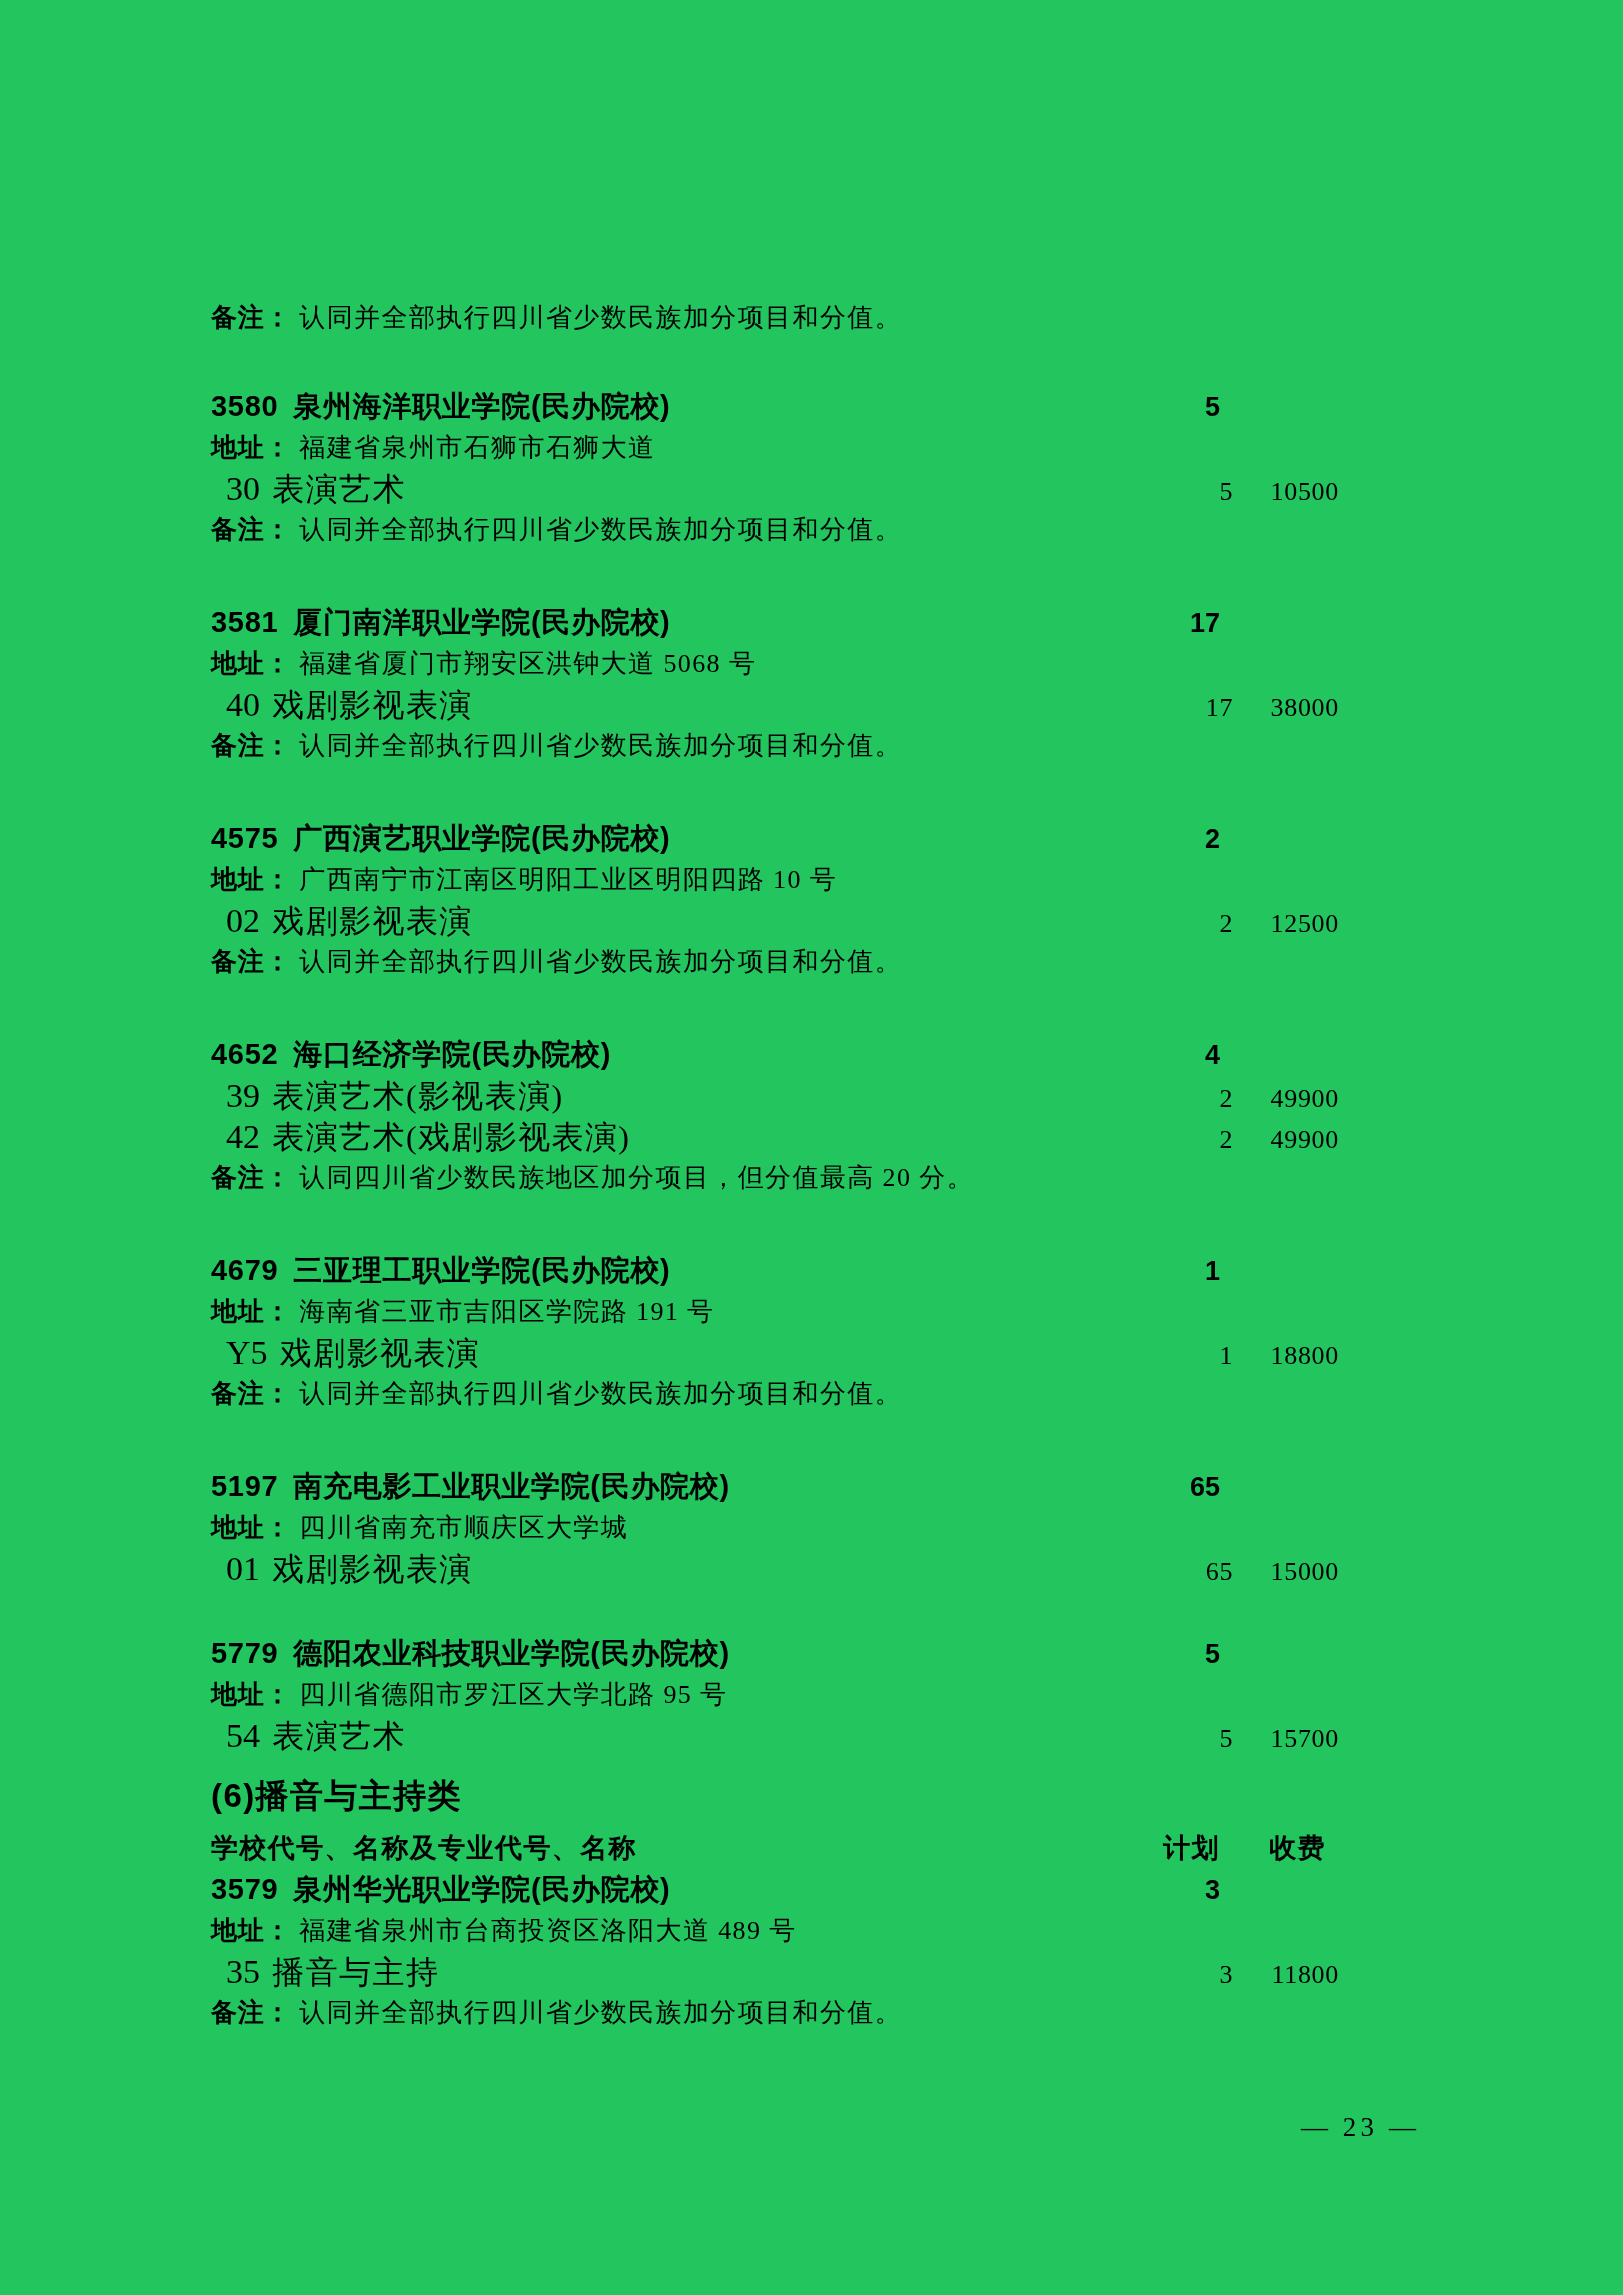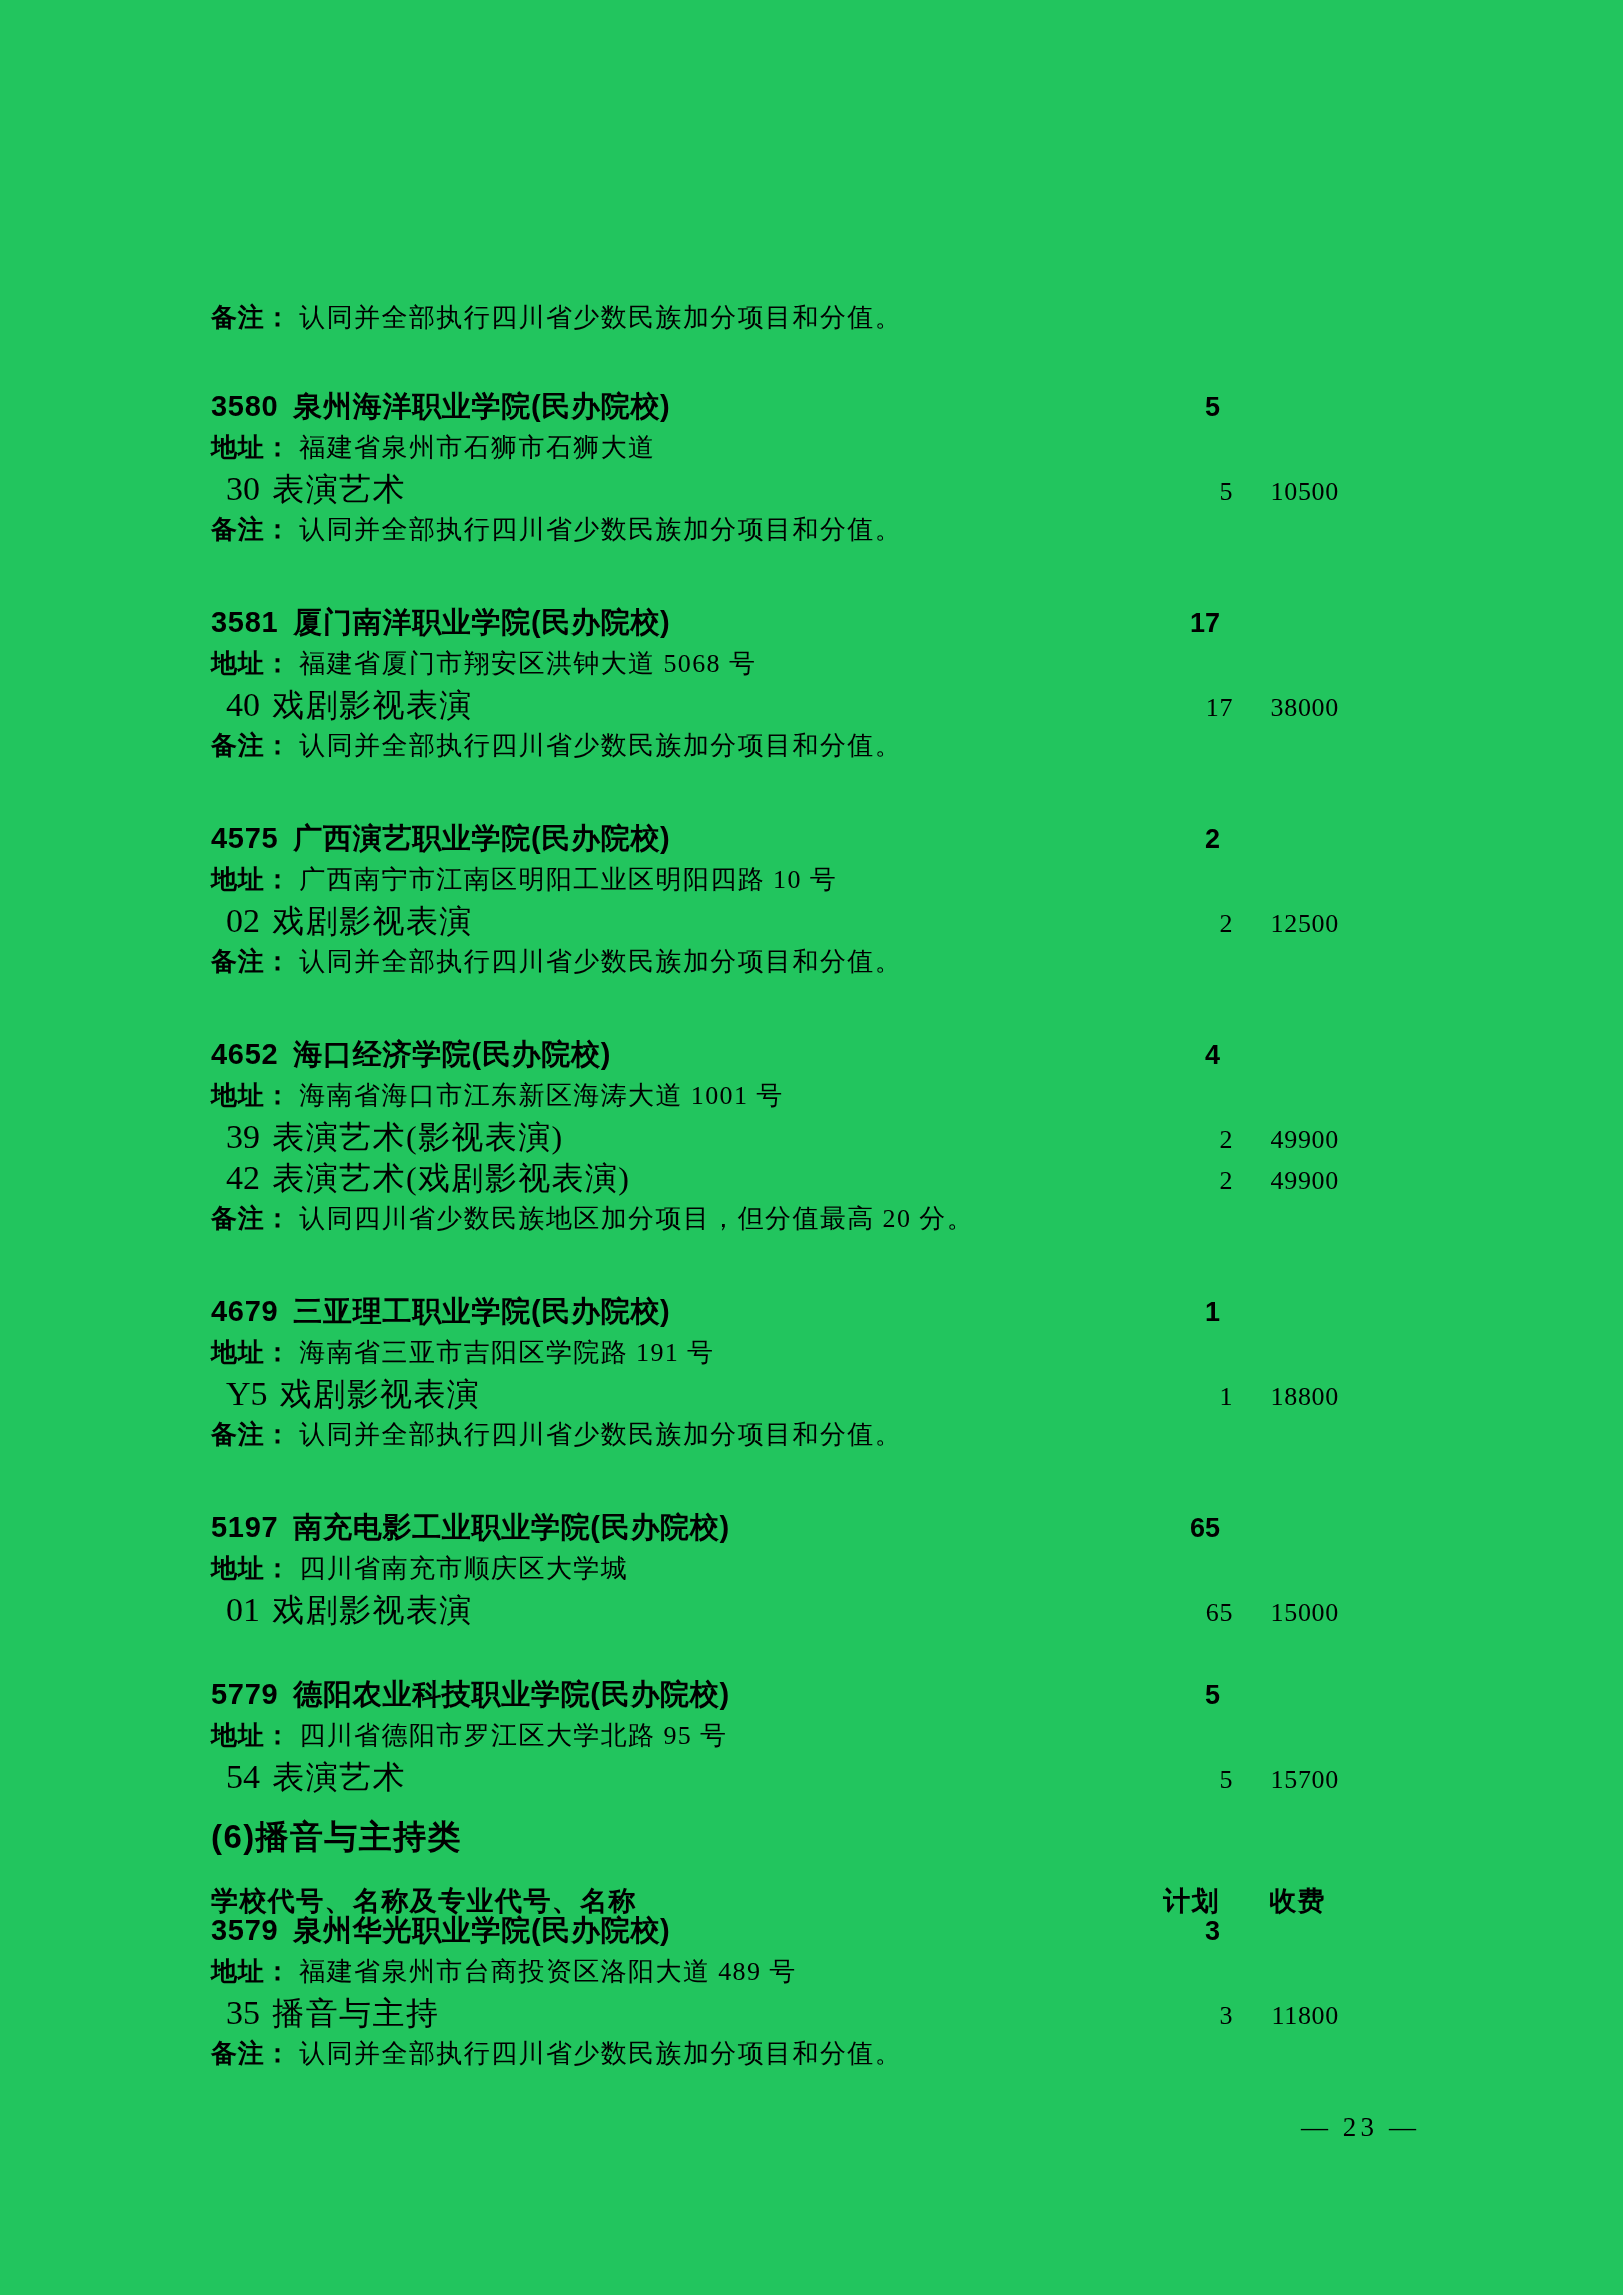--- a/index.html
+++ b/index.html
@@ -70,21 +70,21 @@
     font-size: 33px;
     font-weight: bold;
     letter-spacing: 1.4px;
   }
   .cols-row {
     margin-top: 9.5px;
     font-size: 27px;
     font-weight: bold;
     letter-spacing: 1.4px;
   }
-  .cols-row .plan, .cols-row .fee { font-size: 27px; margin-top: 12px; }
+  .cols-row .plan, .cols-row .fee { font-size: 27px; }
 
   .page-number {
     position: absolute;
     top: 2112px;
     right: 203px;
     font-family: "Liberation Serif", "DejaVu Serif", serif;
     font-size: 27px;
     letter-spacing: 4.1px;
   }
 </style>
@@ -183,25 +183,20 @@
 
     <section class="block">
       <div class="row title-row">
         <div class="left">
           <span class="scode">4652</span><span class="sname">海口经济学院(民办院校)</span>
         </div>
         <div class="plan title-plan">4</div>
         <div class="fee"></div>
       </div>
       <div class="row">
-        <div class="left">
-          <span class="lab hei">地址：</span><span class="kai">海南省海口市江东新区海涛大道 1001 号</span>
-        </div>
-      </div>
-      <div class="row">
         <div class="left major-left">
           <span class="mcode">39</span><span class="mname">表演艺术(影视表演)</span>
         </div>
         <div class="plan num">2</div>
         <div class="fee num">49900</div>
       </div>
       <div class="row">
         <div class="left major-left">
           <span class="mcode">42</span><span class="mname">表演艺术(戏剧影视表演)</span>
         </div>

